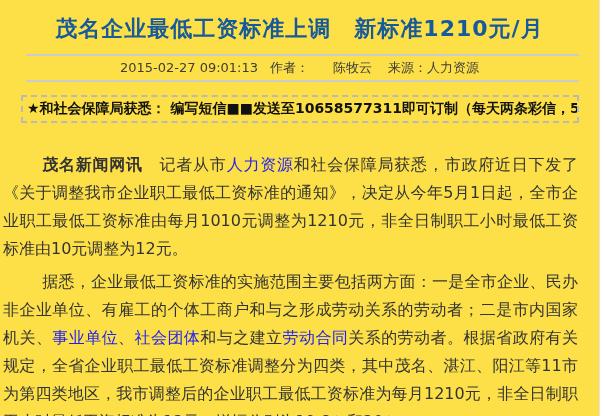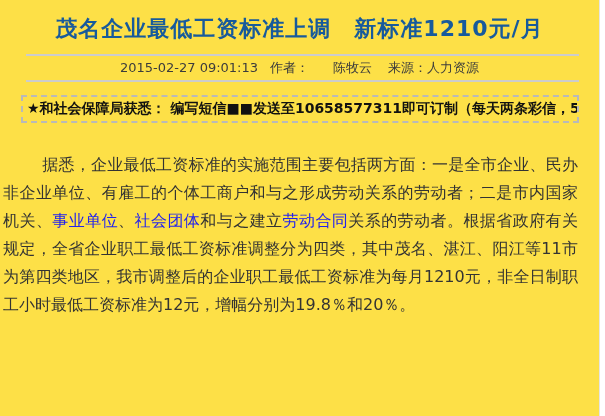--- a/index.html
+++ b/index.html
@@ -87,16 +87,17 @@
 
   <div class="sep"></div>
 
   <div class="subscribe">
     <span>★和社会保障局获悉：</span>
     <span>编写短信■■发送至10658577311即可订制（每天两条彩信，5元/月）</span>
   </div>
 
   <div class="article-body">
 
+  <p class="para"><span class="lead-bold">茂名新闻网讯</span><span class="para-text">　记者从市</span><a class="inline-link" href="#">人力资源</a><span class="para-text">和社会保障局获悉，市政府近日下发了《关于调整我市企业职工最低工资标准的通知》，决定从今年5月1日起，全市企业职工最低工资标准由每月1010元调整为1210元，非全日制职工小时最低工资标准由10元调整为12元。</span></p>
       <p class="para"><span class="para-text">据悉，企业最低工资标准的实施范围主要包括两方面：一是全市企业、民办非企业单位、有雇工的个体工商户和与之形成劳动关系的劳动者；二是市内国家机关、</span><a class="inline-link" href="#">事业单位</a><span class="para-text">、</span><a class="inline-link" href="#">社会团体</a><span class="para-text">和与之建立</span><a class="inline-link" href="#">劳动合同</a><span class="para-text">关系的劳动者。根据省政府有关规定，全省企业职工最低工资标准调整分为四类，其中茂名、湛江、阳江等11市为第四类地区，我市调整后的企业职工最低工资标准为每月1210元，非全日制职工小时最低工资标准为12元，增幅分别为19.8％和20％。</span></p>
     </div>
 
 </div>
 
 </body></html>

